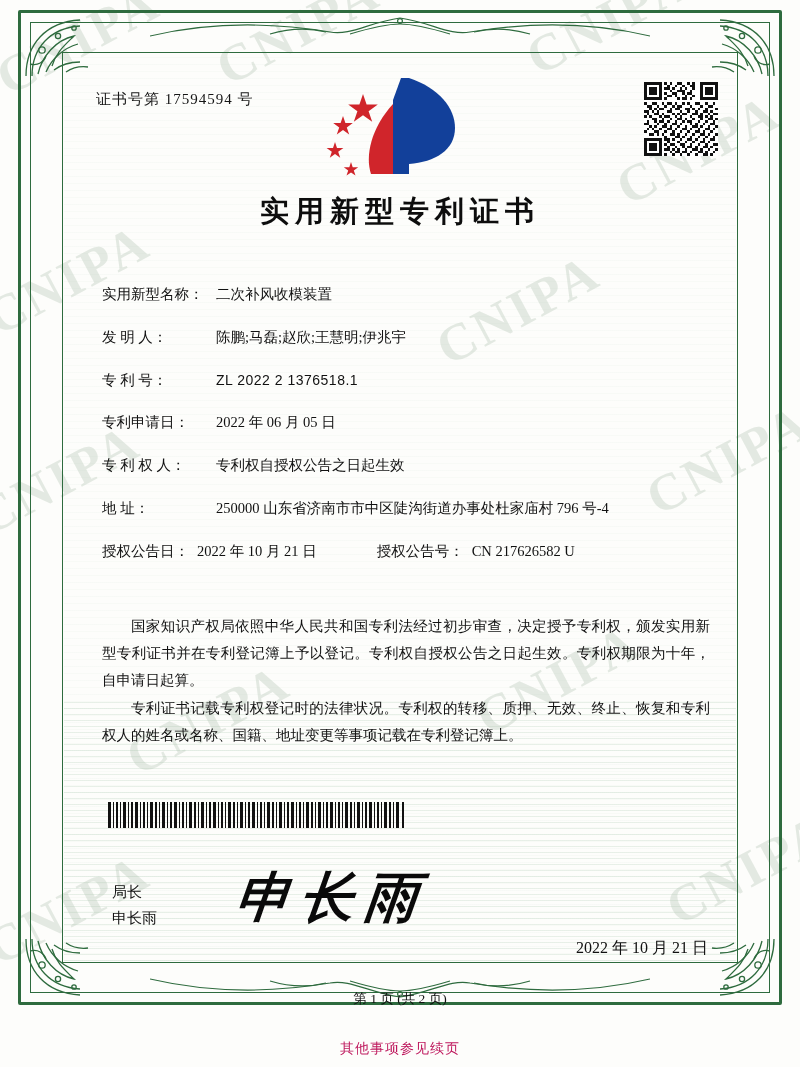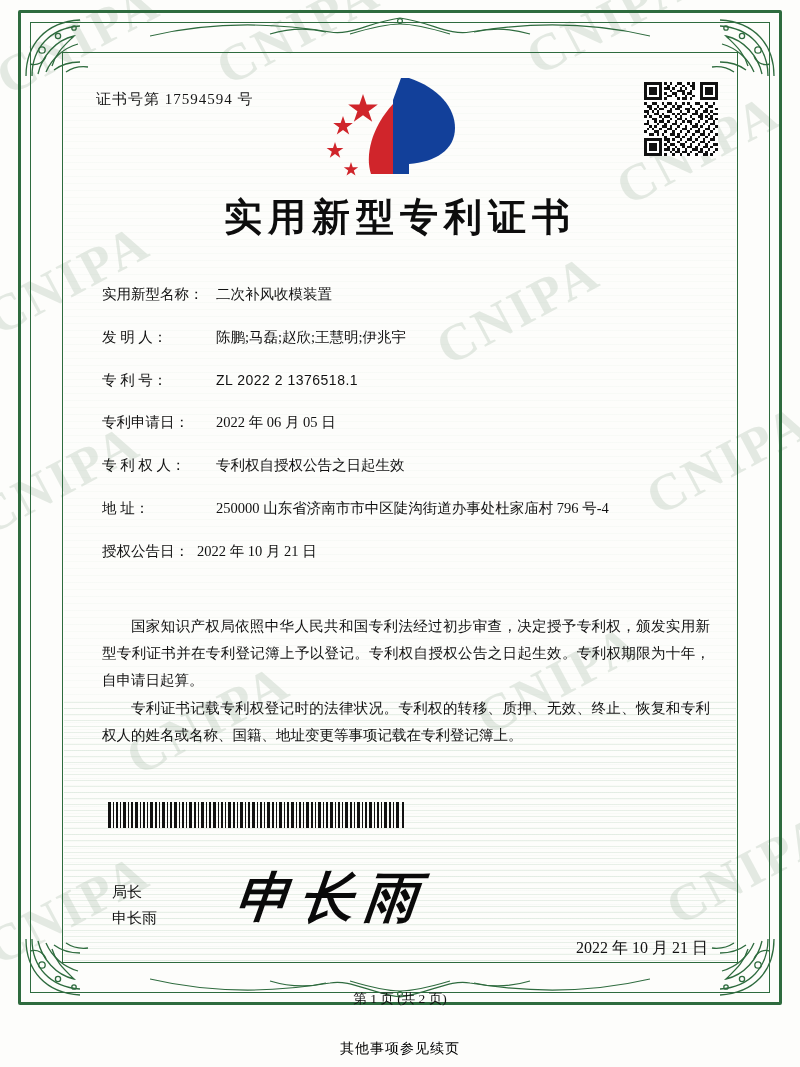--- a/index.html
+++ b/index.html
@@ -123,21 +123,21 @@
     color: #151515;
     text-align: center;
   }
 
   
   .title {
     position: absolute;
     left: 0; right: 0;
     top: 192px;
     text-align: center;
-    font-size: 38px;
+    font-size: 29px;
     font-weight: bold;
     letter-spacing: 6px;
     color: #0d0d0d;
   }
 
   
   .fields {
     position: absolute;
     left: 102px;
     right: 84px;
@@ -233,21 +233,21 @@
     text-align: center;
     font-size: 13.5px;
     color: #111;
   }
   .footer-note {
     position: absolute;
     left: 0; right: 0;
     top: 1040px;
     text-align: center;
     font-size: 14px;
-    color: #000000;
+    color: #be185d;
     letter-spacing: 1px;
   }
 </style>
 </head>
 <body>
 
 <div class="page">
 
   <div class="guilloche"></div>
   <div class="guilloche-bottom"></div>
@@ -628,20 +628,24 @@
     <div class="row">
       <div class="lbl">地        址：</div>
       <div class="val">250000 山东省济南市市中区陡沟街道办事处杜家庙村 796 号-4</div>
     </div>
 
     <div class="row row-two">
       <div class="half">
         <div class="lbl2">授权公告日：</div>
         <div class="val2">2022 年 10 月 21 日</div>
       </div>
+      <div class="half second">
+        <div class="lbl2">授权公告号：</div>
+        <div class="val2">CN 217626582 U</div>
+      </div>
     </div>
 
   </div>
 
   <div class="paras">
     <p>国家知识产权局依照中华人民共和国专利法经过初步审查，决定授予专利权，颁发实用新型专利证书并在专利登记簿上予以登记。专利权自授权公告之日起生效。专利权期限为十年，自申请日起算。</p>
     <p>专利证书记载专利权登记时的法律状况。专利权的转移、质押、无效、终止、恢复和专利权人的姓名或名称、国籍、地址变更等事项记载在专利登记簿上。</p>
   </div>
 
   <div class="barcode">

